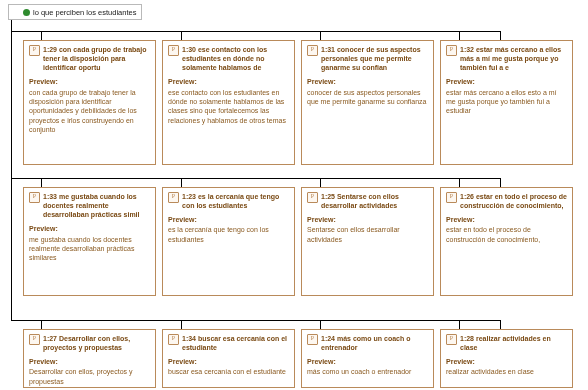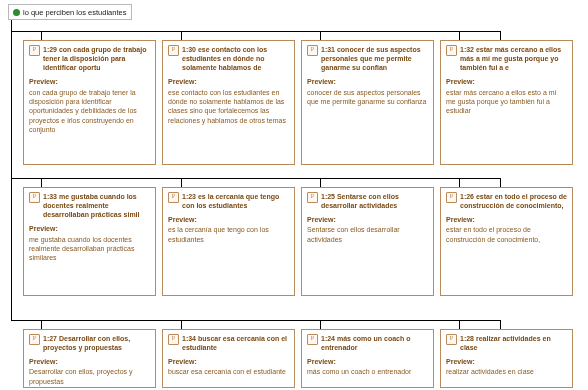--- a/index.html
+++ b/index.html
@@ -26,21 +26,21 @@
   .root-node {
     position: absolute;
     left: 8px;
     top: 4px;
     height: 16px;
     display: flex;
     align-items: center;
     gap: 3px;
     border: 1px solid #b9b9b9;
     background: #ffffff;
-    padding: 0 5px 0 4px;
+    padding: 0 5px 0 14px;
     box-sizing: border-box;
     font-size: 7.5px;
     color: #1a1a1a;
     white-space: nowrap;
   }
   .root-dot {
     width: 7px;
     height: 7px;
     border-radius: 50%;
     background: #2e8b2e;

